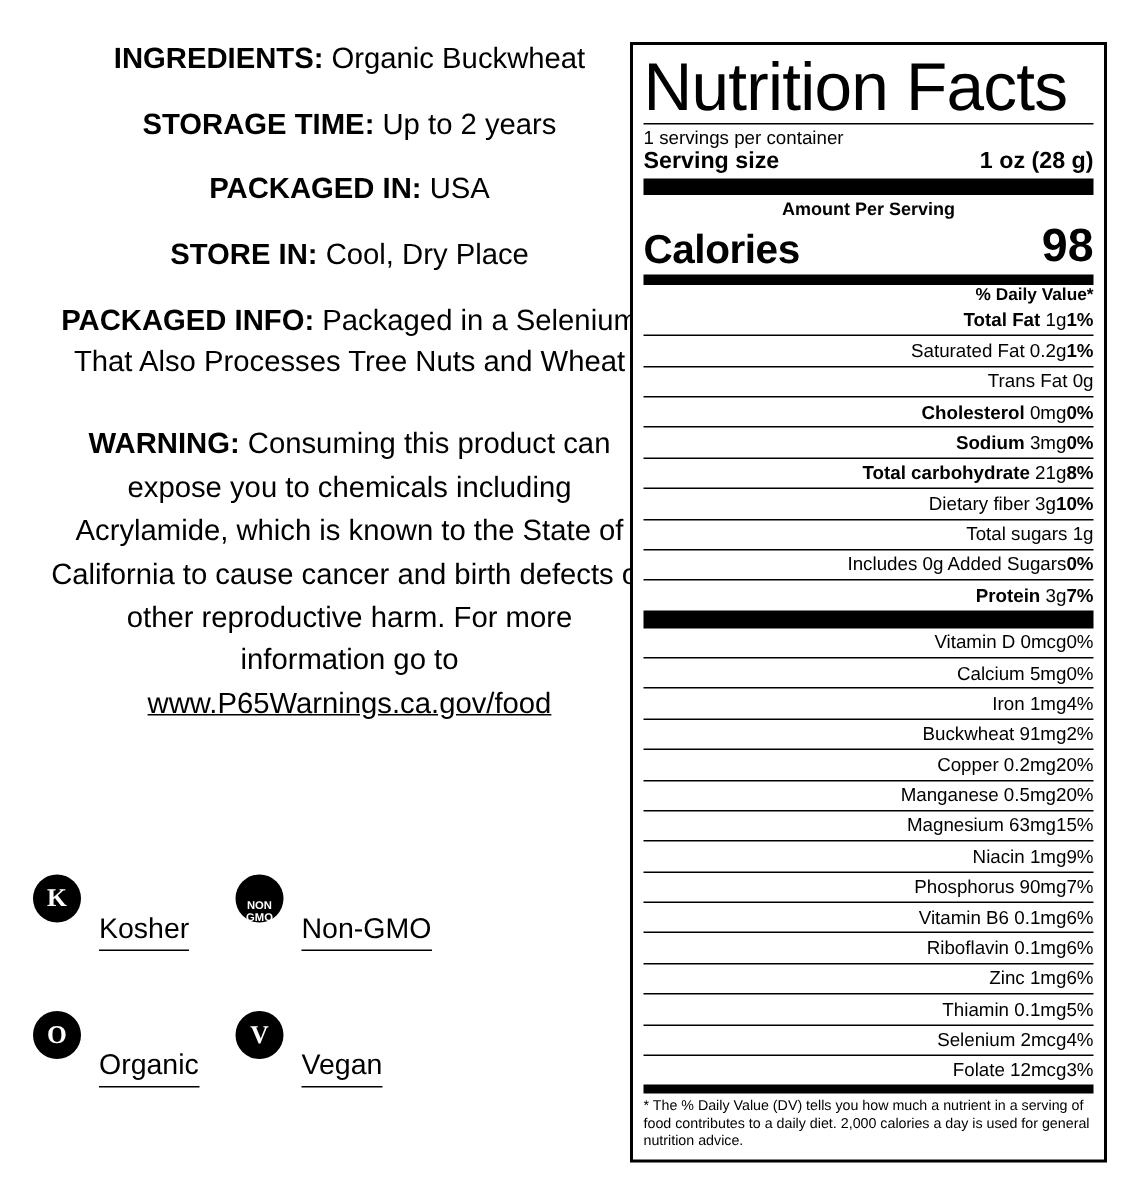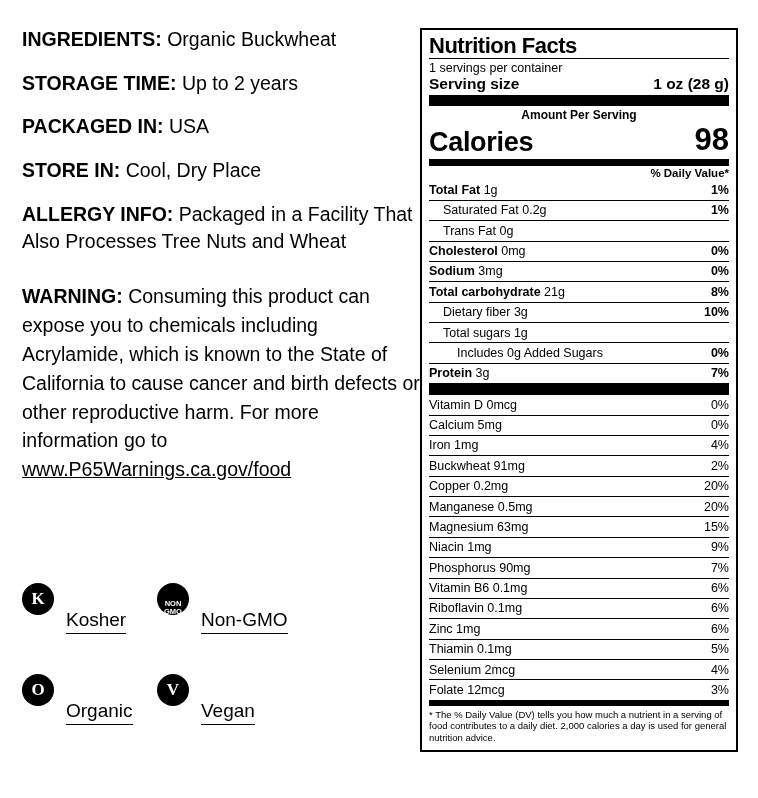--- a/index.html
+++ b/index.html
@@ -13,23 +13,24 @@
     height: 798px;
     position: relative;
     font-family: "Liberation Sans", sans-serif;
     color: #000000;
     overflow: hidden;
   }
 
   
   #left-column {
     position: absolute;
-    left: 22px;
+    left: 34px;
     top: 26px;
     width: 398px;
+    text-align: center;
   }
   .info-block {
     margin-bottom: 16px;
     font-size: 19.5px;
     line-height: 1.42;
     font-family: "Liberation Sans", sans-serif;
   }
   .info-label {
     font-weight: bold;
   }
@@ -99,22 +100,22 @@
     position: absolute;
     left: 420px;
     top: 28px;
     width: 318px;
     border: 2.5px solid #000;
     background: #fff;
     padding: 5px 7px 6px 7px;
     font-family: "Liberation Sans", sans-serif;
   }
   #nf-title {
-    font-size: 22px;
-    font-weight: bold;
+    font-size: 45px;
+    font-weight: normal;
     letter-spacing: -0.5px;
     line-height: 1.02;
     font-family: "Liberation Sans", sans-serif;
     margin: 0 0 1px 0;
   }
   .rule-thin { border-bottom: 1px solid #000; }
   .rule-med  { border-bottom: 5px solid #000; }
   .rule-thick{ border-bottom: 11px solid #000; }
   .rule-mid  { border-bottom: 7px solid #000; }
 
@@ -153,21 +154,21 @@
   }
   #dv-header {
     text-align: right;
     font-size: 11.5px;
     font-weight: bold;
     padding: 1px 0 1px 0;
   }
 
   .nf-row {
     display: flex;
-    justify-content: space-between;
+    justify-content: flex-end;
     font-size: 12.5px;
     padding: 2.5px 0 2.5px 0;
     border-bottom: 1px solid #000;
     line-height: 1.15;
   }
   .nf-row.bold .nf-name { font-weight: bold; }
   .nf-row .nf-val { font-weight: bold; }
   .nf-row.light .nf-val { font-weight: normal; }
   .nf-row.indent1 .nf-name { padding-left: 14px; }
   .nf-row.indent2 .nf-name { padding-left: 28px; }
@@ -194,22 +195,22 @@
   </div>
   <div class="info-block">
     <span class="info-label">PACKAGED IN:</span>
     <span class="info-value">USA</span>
   </div>
   <div class="info-block">
     <span class="info-label">STORE IN:</span>
     <span class="info-value">Cool, Dry Place</span>
   </div>
   <div class="info-block">
-    <span class="info-label">ALLERGY INFO:</span>
-    <span class="info-value">Packaged in a Facility That Also Processes Tree Nuts and Wheat</span>
+    <span class="info-label">PACKAGED INFO:</span>
+    <span class="info-value">Packaged in a Selenium That Also Processes Tree Nuts and Wheat</span>
   </div>
 
   <div id="warning-block">
     <span class="info-label">WARNING:</span>
     <span class="info-value">Consuming this product can expose you to chemicals including Acrylamide, which is known to the State of California to cause cancer and birth defects or other reproductive harm. For more information go to</span>
     <span class="warn-link">www.P65Warnings.ca.gov/food</span>
   </div>
 </div>
 
 <div id="cert-badges">

